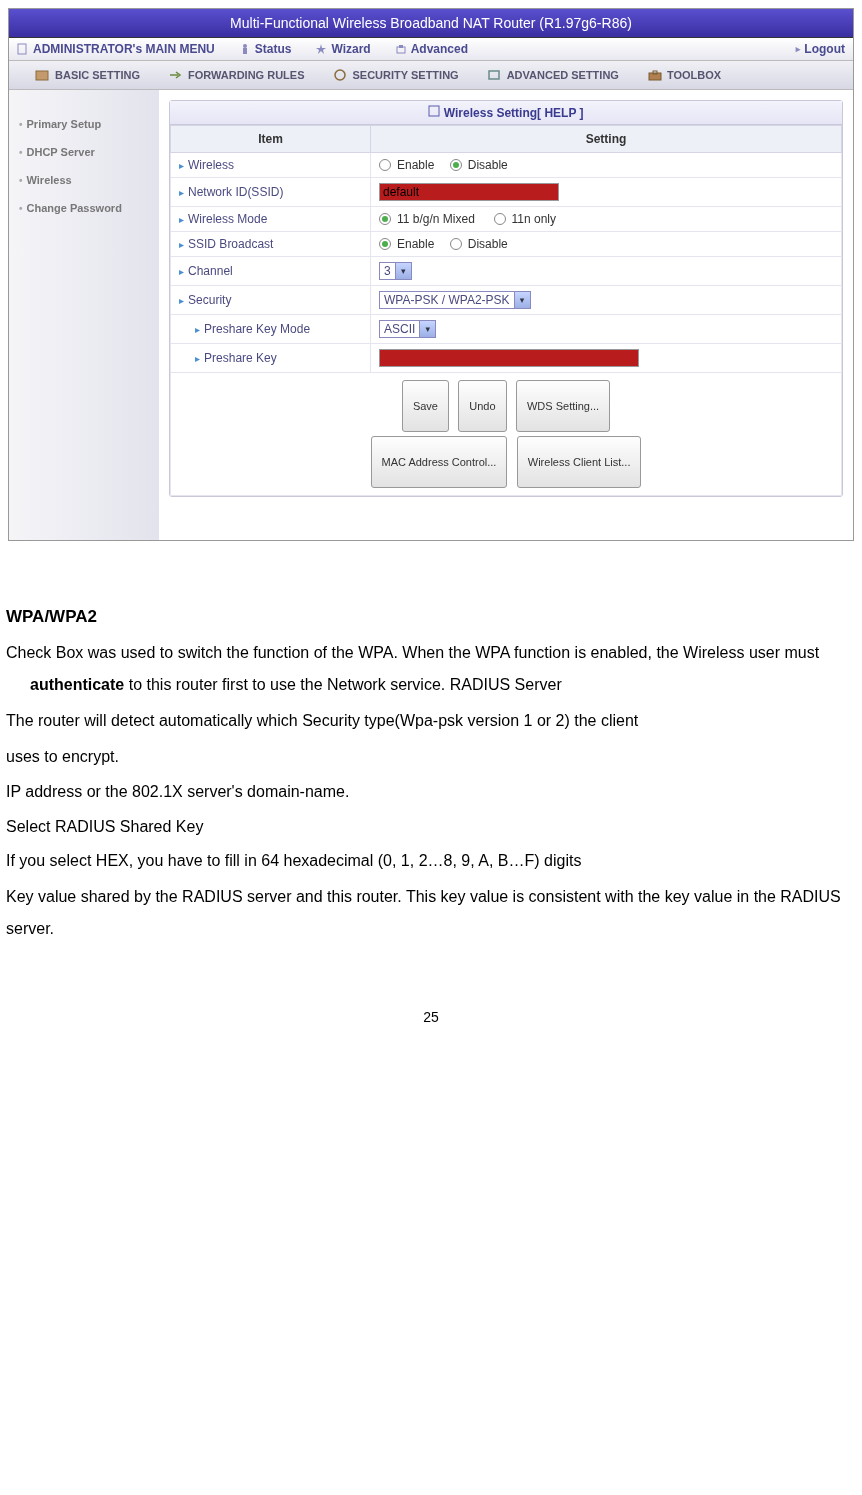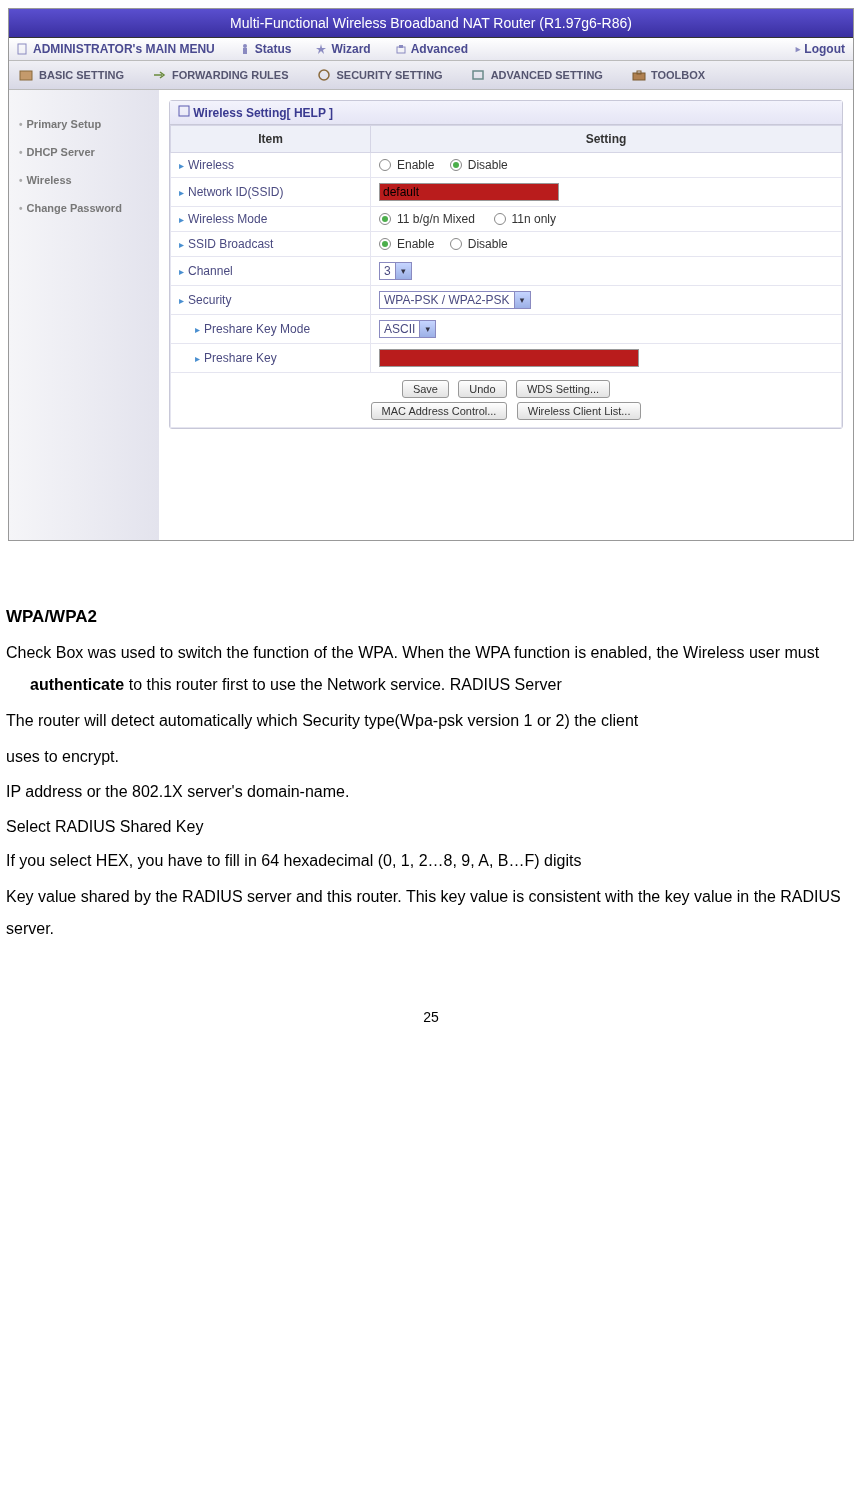--- a/index.html
+++ b/index.html
@@ -46,21 +46,21 @@
     cursor: pointer;
   }
   .main-menu .logout {
     color: #4a4a90;
     cursor: pointer;
   }
   .tab-bar {
     background: linear-gradient(#f0f0f5, #d8d8e5);
     display: flex;
     align-items: center;
-    padding: 4px 0;
+    padding: 4px 16px;
     gap: 8px;
     border-bottom: 1px solid #bbb;
   }
   .tab-item {
     display: flex;
     align-items: center;
     gap: 4px;
     font-size: 11px;
     font-weight: bold;
     color: #555570;
@@ -100,21 +100,21 @@
     flex: 1;
     padding: 10px;
   }
   .panel {
     border: 1px solid #c8c8d8;
     border-radius: 3px;
   }
   .panel-header {
     background: linear-gradient(#f3f3fc, #e5e5f5);
     display: flex;
-    justify-content: flex-start;
+    justify-content: center;
     align-items: center;
     padding: 4px 8px;
     font-size: 12px;
     color: #3a3a90;
     font-weight: bold;
     border-bottom: 1px solid #c8c8d8;
   }
   .panel-header .help {
     color: #3a3a90;
     cursor: pointer;
@@ -187,21 +187,21 @@
     text-align: center;
     padding: 8px;
     border-top: 1px solid #e5e5f0;
   }
   .btn {
     display: inline-block;
     background: linear-gradient(#fefefe, #e2e2e2);
     border: 1px solid #999;
     border-radius: 3px;
     font-size: 11px;
-    padding: 2px 10px;
+    padding: 19px 10px;
     margin: 2px 3px;
     cursor: pointer;
     color: #333;
   }
   
   .doc {
     padding: 8px 6px 40px 6px;
     font-family: Arial, sans-serif;
     color: #000;
   }

